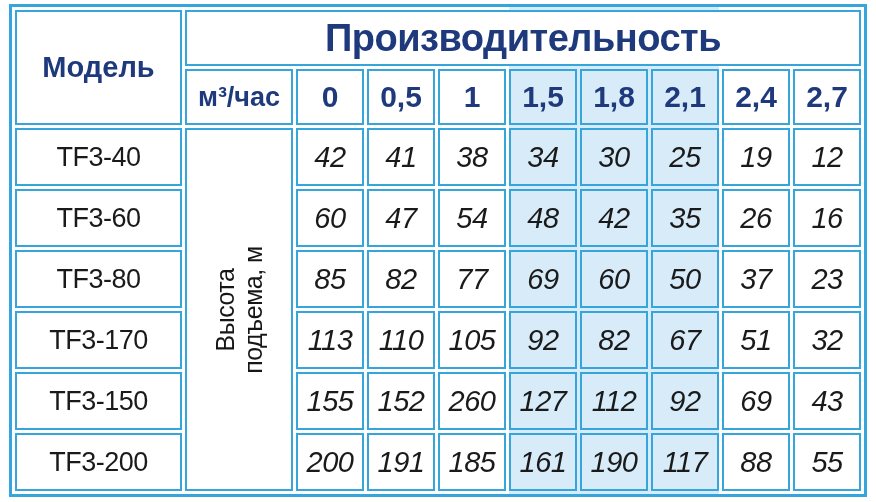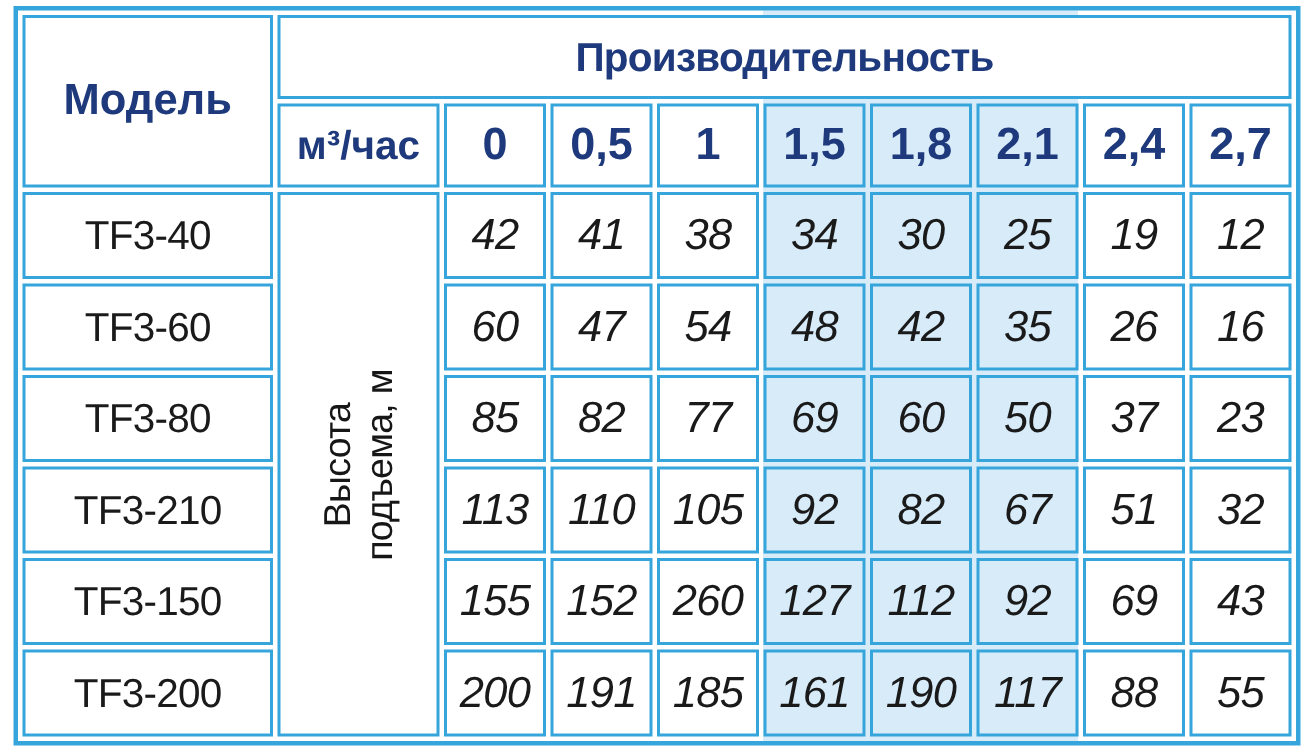--- a/index.html
+++ b/index.html
@@ -36,21 +36,21 @@
     padding: 0;
     overflow: hidden;
   }
   .hl { background: #d7ebf9; }
 
   tr.hrow1 th { height: 56px; }
   tr.hrow2 th { height: 56px; text-align: center; }
   tr.brow  td { height: 58px; }
 
   .navy { color: #1e3a7c; font-weight: bold; }
-  th.main-hdr  { font-size: 27px; letter-spacing: -0.5px; margin-top: 40px; }
+  th.main-hdr  { font-size: 38px; letter-spacing: -0.5px; margin-top: 40px; }
   th.model-hdr { font-size: 29px; }
   th.unit-hdr  { font-size: 27px; }
   th.flow-hdr  { font-size: 30px; }
 
   td.model-cell { font-size: 27px; color: #1a1a1a; letter-spacing: -0.5px; }
   td.val-cell   { font-size: 29px; color: #1a1a1a; letter-spacing: -0.5px; font-style: italic; }
 
   td.vert-cell { position: relative; }
   .vert-text {
     position: absolute; top: 50%; left: 50%;
@@ -133,21 +133,21 @@
       <td class="val-cell">82</td>
       <td class="val-cell">77</td>
       <td class="val-cell hl">69</td>
       <td class="val-cell hl">60</td>
       <td class="val-cell hl">50</td>
       <td class="val-cell">37</td>
       <td class="val-cell">23</td>
     </tr>
 
     <tr class="brow">
-      <td class="model-cell">TF3-210</td>
+      <td class="model-cell">TF3-170</td>
       <td class="val-cell">113</td>
       <td class="val-cell">110</td>
       <td class="val-cell">105</td>
       <td class="val-cell hl">92</td>
       <td class="val-cell hl">82</td>
       <td class="val-cell hl">67</td>
       <td class="val-cell">51</td>
       <td class="val-cell">32</td>
     </tr>
 

